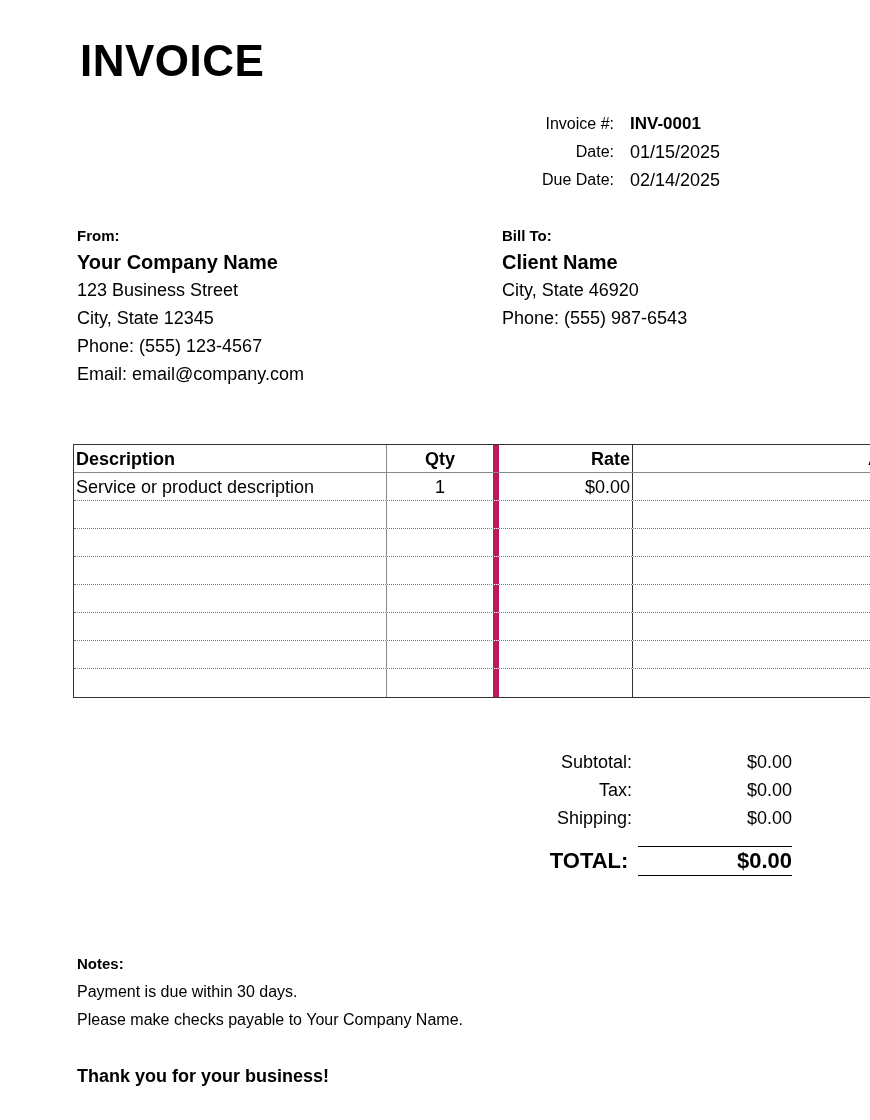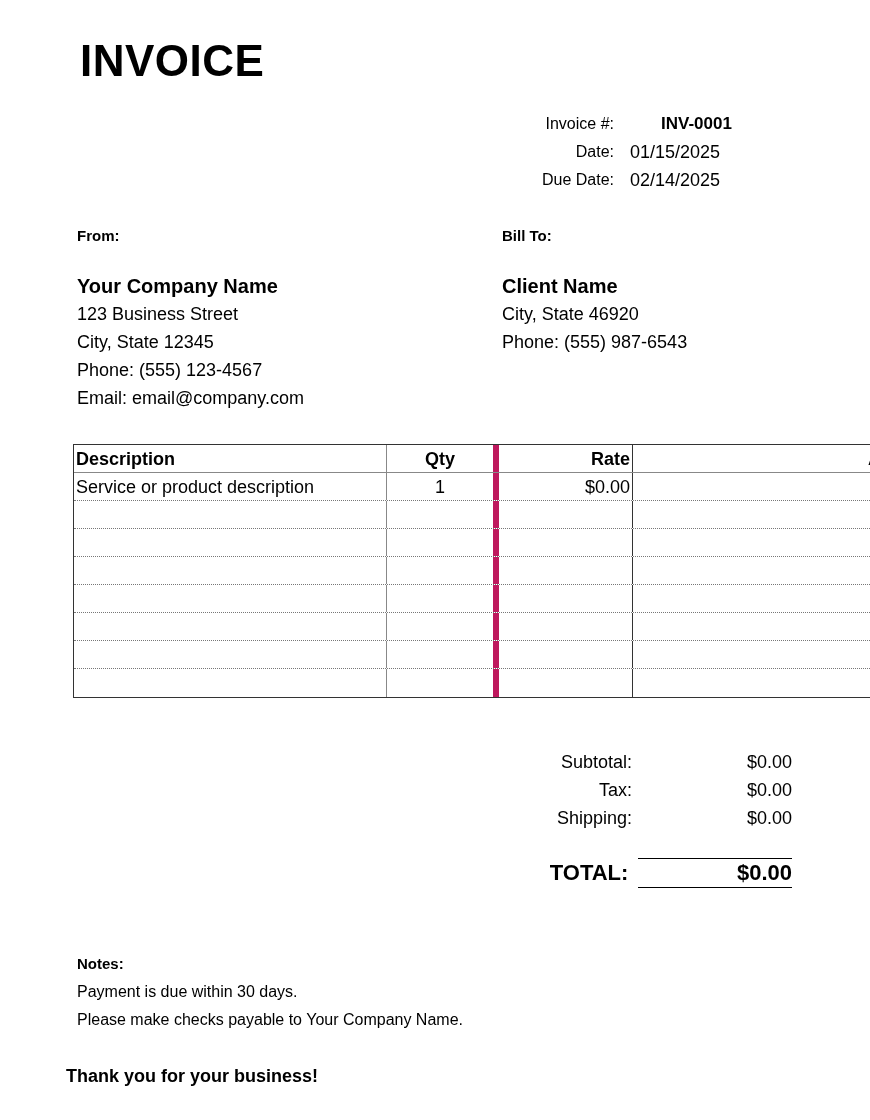--- a/index.html
+++ b/index.html
@@ -5,53 +5,53 @@
     * { box-sizing: border-box; margin: 0; padding: 0; }
     html, body { width: 870px; height: 1120px; background: #ffffff; overflow: hidden; }
     body { position: relative; font-family: "Liberation Sans", sans-serif; color: #000; }
 
     .title { position: absolute; left: 80px; top: 28px; font-size: 44px; font-weight: bold; letter-spacing: 0.5px; line-height: 52px; margin-top: 7px; }
 
     .meta { position: absolute; left: 500px; top: 110px; width: 240px; }
     .meta-row { display: flex; height: 28px; align-items: center; }
     .meta-label { width: 130px; text-align: right; font-size: 16px; padding-right: 16px; }
     .meta-value { font-size: 18px; }
-    .meta-value.bold { font-weight: bold; font-size: 17px; margin-left: 31px; }
+    .meta-value.bold { font-weight: bold; font-size: 17px; }
 
     .party { position: absolute; top: 224px; width: 320px; }
     .party.from { left: 77px; }
     .party.bill { left: 502px; }
     .party-heading { font-size: 15px; font-weight: bold; height: 24px; line-height: 24px; }
-    .party-name { font-size: 20px; font-weight: bold; height: 28px; line-height: 28px; margin-top: 24px; }
+    .party-name { font-size: 20px; font-weight: bold; height: 28px; line-height: 28px; }
     .party-line { font-size: 18px; height: 28px; line-height: 28px; }
 
     .items { position: absolute; left: 73px; top: 444px; width: 866px; border: 1px solid #333; border-bottom: 1.5px solid #333; }
     .items-row { display: flex; height: 28px; }
     .items-row.header { border-bottom: 1.5px solid #888; }
     .items-row.body { border-bottom: 1px dotted #777; }
     .items-row.body.last { border-bottom: none; }
     .cell { font-size: 18px; line-height: 28px; padding: 0 2px; white-space: nowrap; overflow: hidden; }
     .header .cell { font-weight: bold; }
     .c-desc { width: 313px; text-align: left; border-right: 1px solid #888; }
     .c-qty { width: 112px; text-align: center; border-right: 6px solid #be185d; }
     .c-rate { width: 134px; text-align: right; border-right: 1px solid #333; }
     .c-amt { flex: 1; text-align: right; }
 
     .totals { position: absolute; left: 500px; top: 748px; width: 292px; }
     .tot-row { display: flex; height: 28px; align-items: center; }
     .tot-label { width: 132px; text-align: right; font-size: 18px; }
     .tot-value { width: 158px; margin-left: 2px; text-align: right; font-size: 18px; }
-    .grand { margin-top: 26px; height: 30px; gap: 8px; }
+    .grand { margin-top: 14px; height: 30px; gap: 8px; }
     .grand .tot-label { font-size: 22px; font-weight: bold; }
     .grand .tot-value { font-size: 22px; font-weight: bold; border-top: 1.5px solid #000; border-bottom: 1.5px solid #000; height: 30px; line-height: 28px; }
 
     .notes { position: absolute; left: 77px; top: 952px; width: 500px; }
     .notes-heading { font-size: 15px; font-weight: bold; height: 26px; line-height: 24px; }
     .notes-line { font-size: 16px; height: 28px; line-height: 28px; }
-    .thanks { position: absolute; left: 66px; top: 1063px; font-size: 18px; font-weight: bold; line-height: 26px; }
+    .thanks { position: absolute; left: 77px; top: 1063px; font-size: 18px; font-weight: bold; line-height: 26px; }
   </style>
 </head>
 <body>
 
 <div class="title">INVOICE</div>
 
 <div class="meta">
   <div class="meta-row">
     <span class="meta-label">Invoice #:</span>
     <span class="meta-value bold">INV-0001</span>

